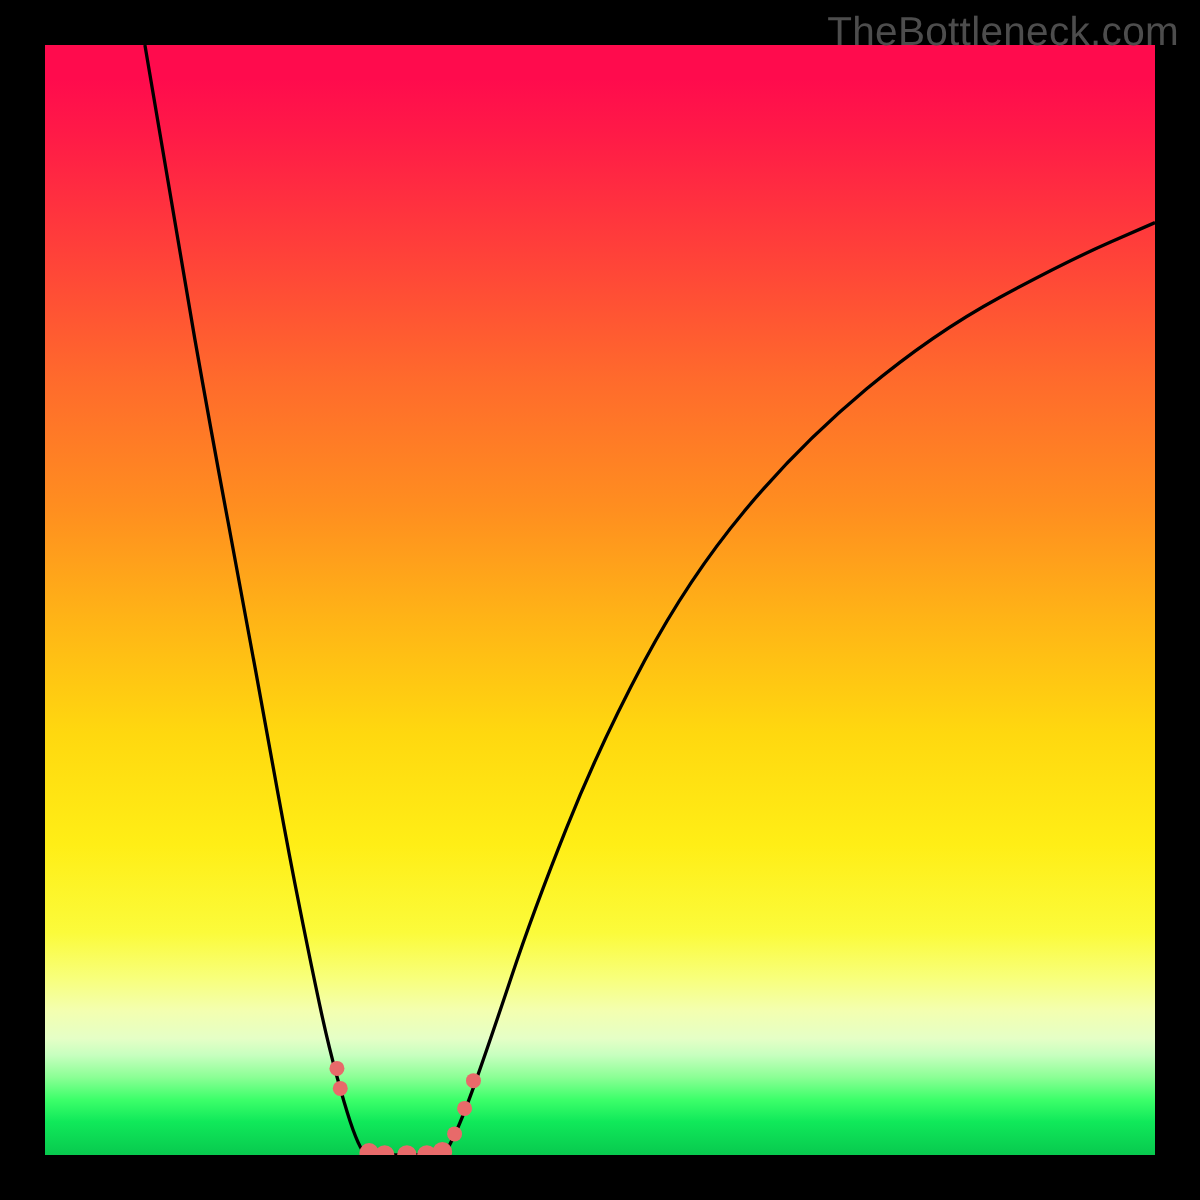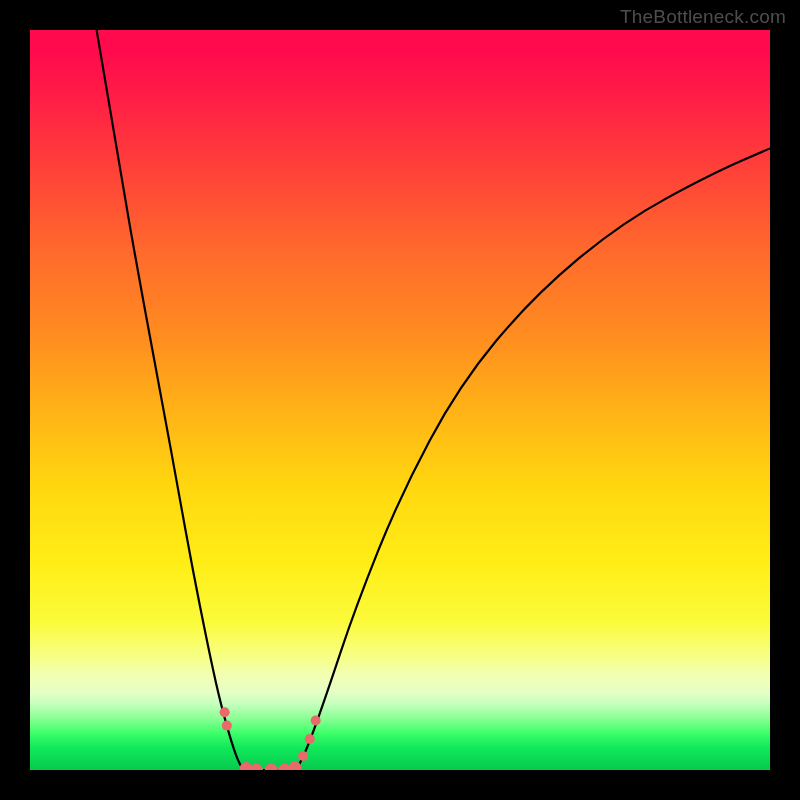--- a/index.html
+++ b/index.html
@@ -48,21 +48,21 @@
       #3dff6a 95%,
       #10e95a 97%,
       #08c94e 100%
     );
   }
   .credit {
     position: absolute;
     top: 6px;
     right: 14px;
     color: #4d4d4d;
-    font-size: 19px;
+    font-size: 27px;
     font-weight: 400;
     letter-spacing: 0.2px;
     user-select: none;
   }
   svg.curve {
     position: absolute;
     inset: 0;
   }
 </style>
 </head>

